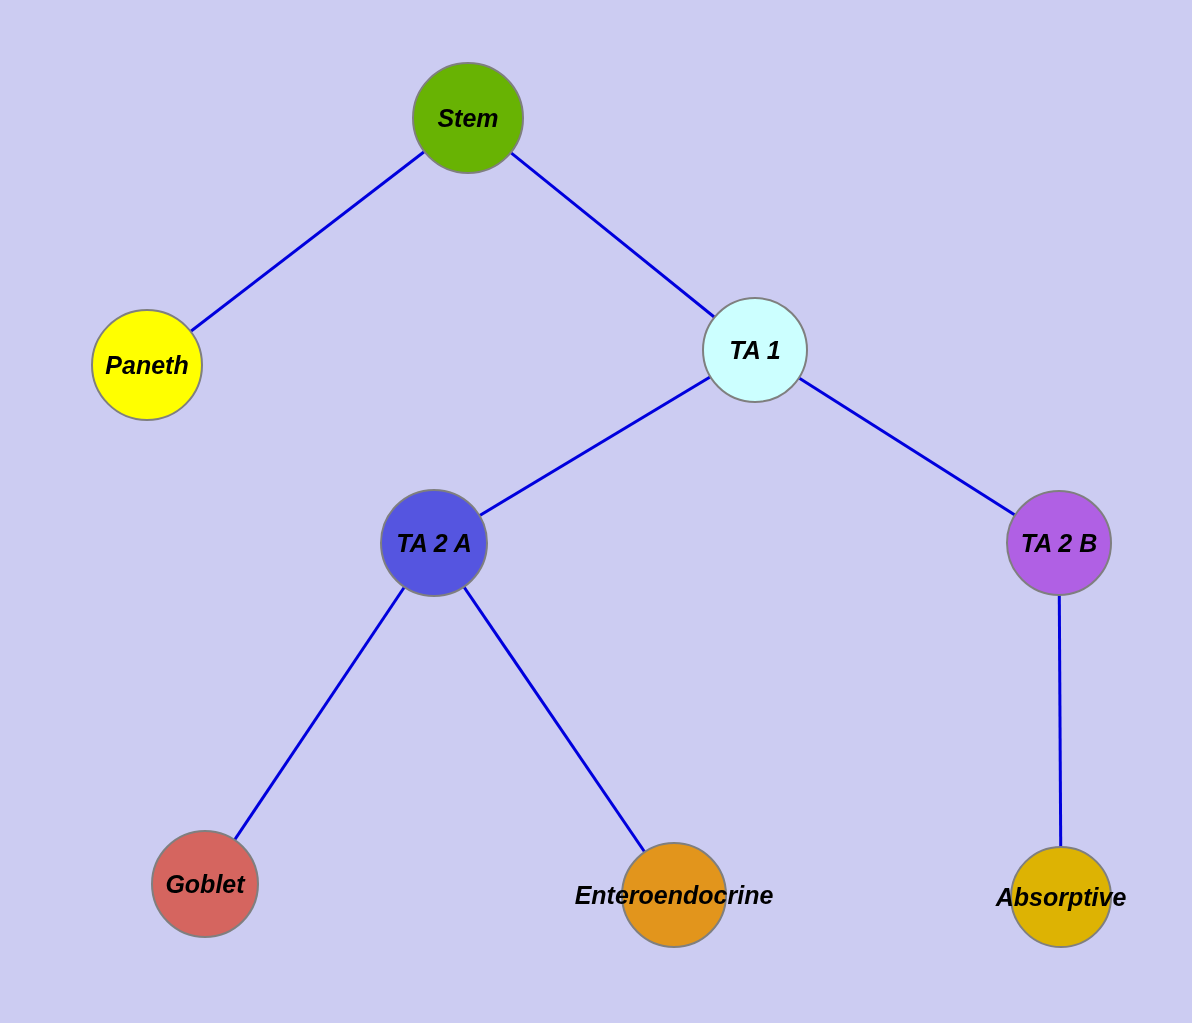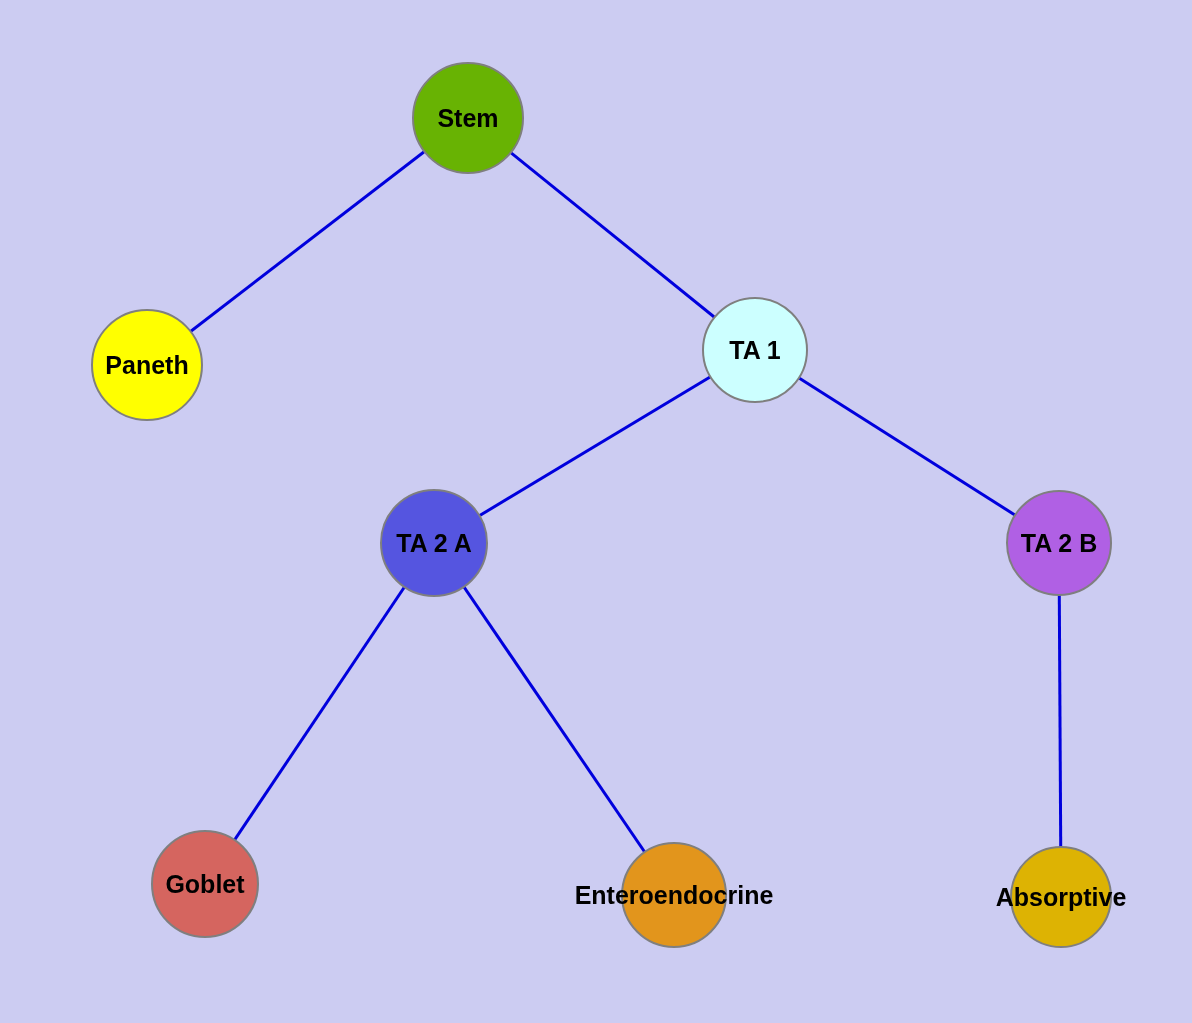--- a/index.html
+++ b/index.html
@@ -9,20 +9,21 @@
   body {
     width: 1192px;
     height: 1023px;
     overflow: hidden;
     font-family: "Liberation Sans", sans-serif;
   }
   #canvas-wrap {
     width: 1192px;
     height: 1023px;
     position: relative;
+    font-style: italic;
   }
   svg text {
     font-family: "Liberation Sans", sans-serif;
     font-weight: bold;
     fill: #000000;
     pointer-events: none;
   }
   svg circle {
     cursor: pointer;
   }

